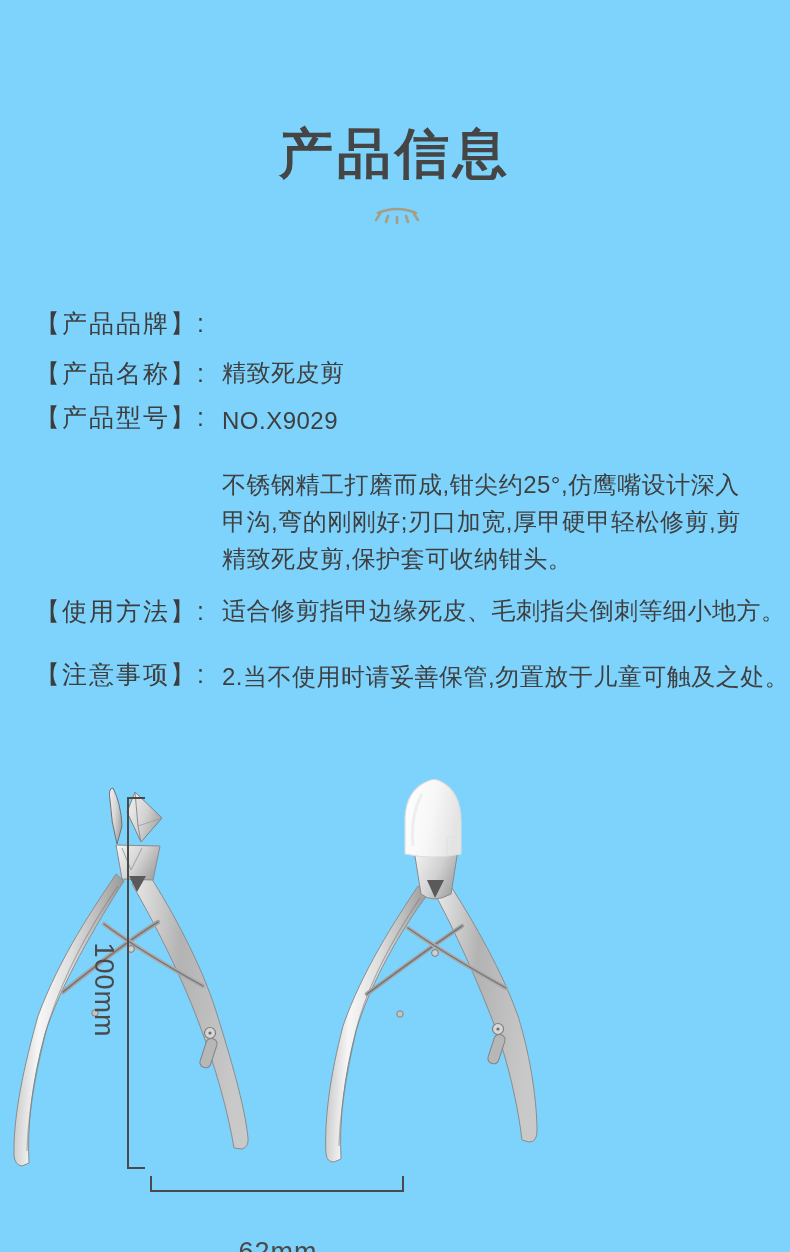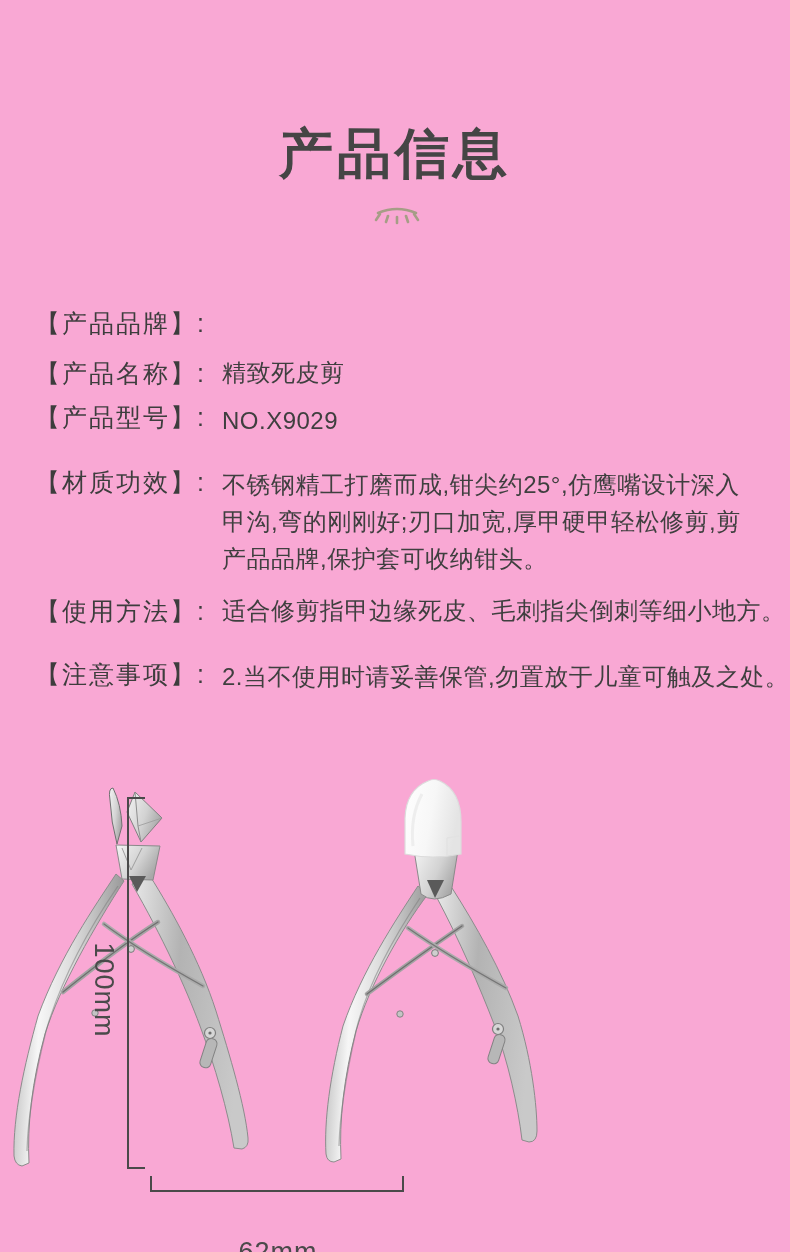--- a/index.html
+++ b/index.html
@@ -1,18 +1,18 @@
 <!DOCTYPE html>
 <html><head>
 <meta charset="utf-8">
 <style>
   html,body{margin:0;padding:0;background:#ffffff;}
   .page{
     position:relative;width:790px;height:1252px;margin:0 auto;
-    background:#f9a8d4;overflow:hidden;
+    background:#7dd3fc;overflow:hidden;
     font-family:"Liberation Sans","DejaVu Sans",sans-serif;
   }
   .page-title{
     position:absolute;left:0;top:118px;width:790px;
     text-align:center;font-size:54px;font-weight:700;
     letter-spacing:4px;color:#454545;margin:0;
   }
   .eyelash{position:absolute;left:374px;top:204px;width:46px;height:24px;}
   .row-label{
     position:absolute;left:35px;font-size:25px;color:#3d3d3d;
@@ -74,25 +74,24 @@
   </svg>
 
   <span class="row-label" style="top:307px">【产品品牌】:</span>
 
   <span class="row-label" style="top:357px">【产品名称】:</span>
   <span class="row-value" style="top:357px">精致死皮剪</span>
 
   <span class="row-label" style="top:401px">【产品型号】:</span>
   <span class="row-value" style="top:407px">NO.X9029</span>
 
-  <span class="row-label" style="top:466px">【材质功效】:</span>
   <div class="row-value multiline" style="top:466px">
     <div>不锈钢精工打磨而成,钳尖约25°,仿鹰嘴设计深入</div>
     <div>甲沟,弯的刚刚好;刃口加宽,厚甲硬甲轻松修剪,剪</div>
-    <div>产品品牌,保护套可收纳钳头。</div>
+    <div>精致死皮剪,保护套可收纳钳头。</div>
   </div>
 
   <span class="row-label" style="top:595px">【使用方法】:</span>
   <span class="row-value" style="top:595px">适合修剪指甲边缘死皮、毛刺指尖倒刺等细小地方。</span>
 
   <span class="row-label" style="top:658px">【注意事项】:</span>
   <div class="row-value multiline" style="top:658px">
     <div>2.当不使用时请妥善保管,勿置放于儿童可触及之处。</div>
   </div>
 

